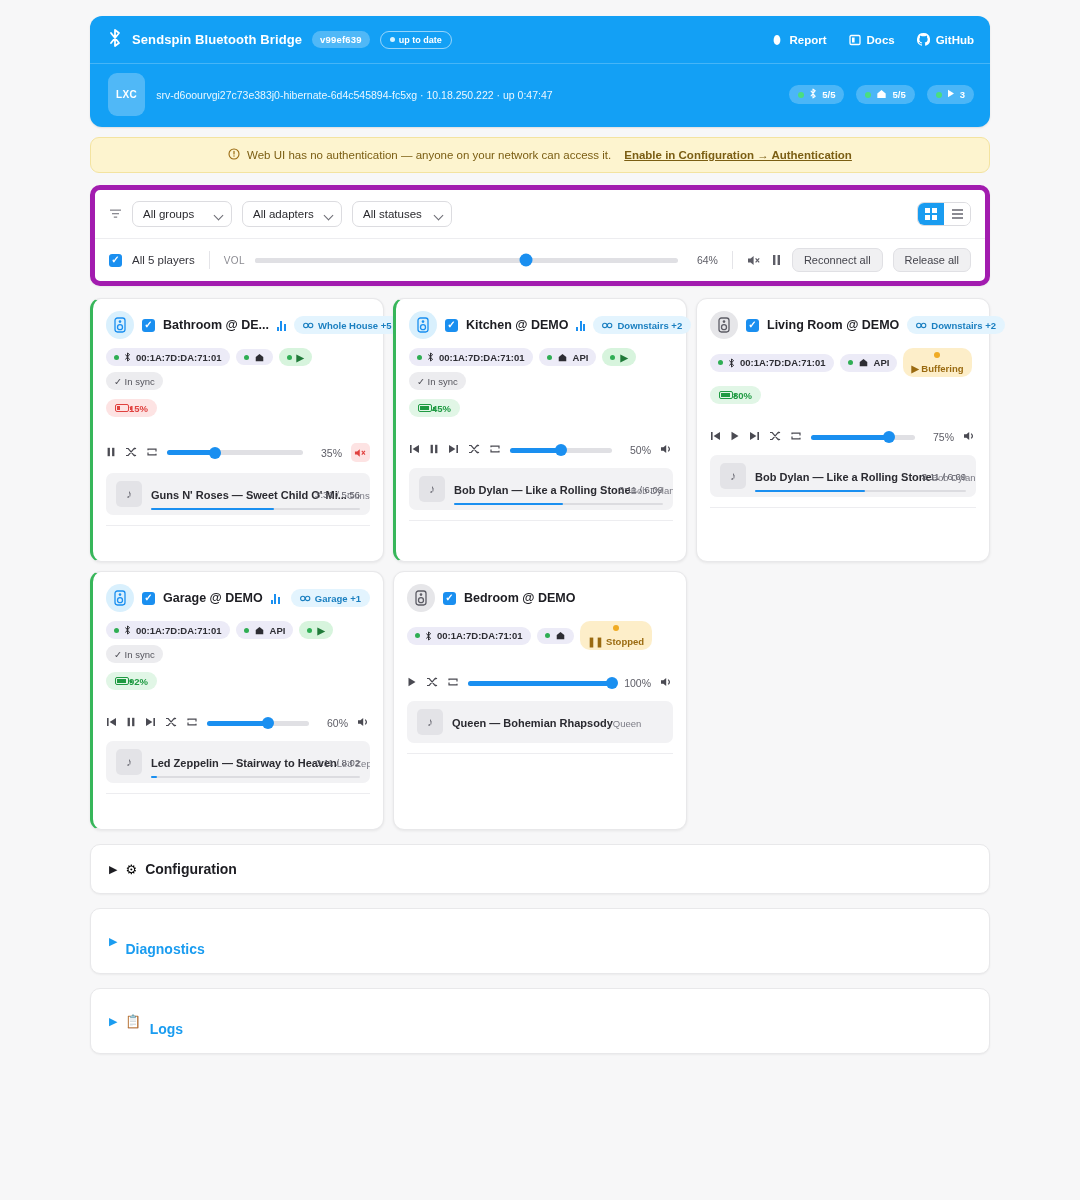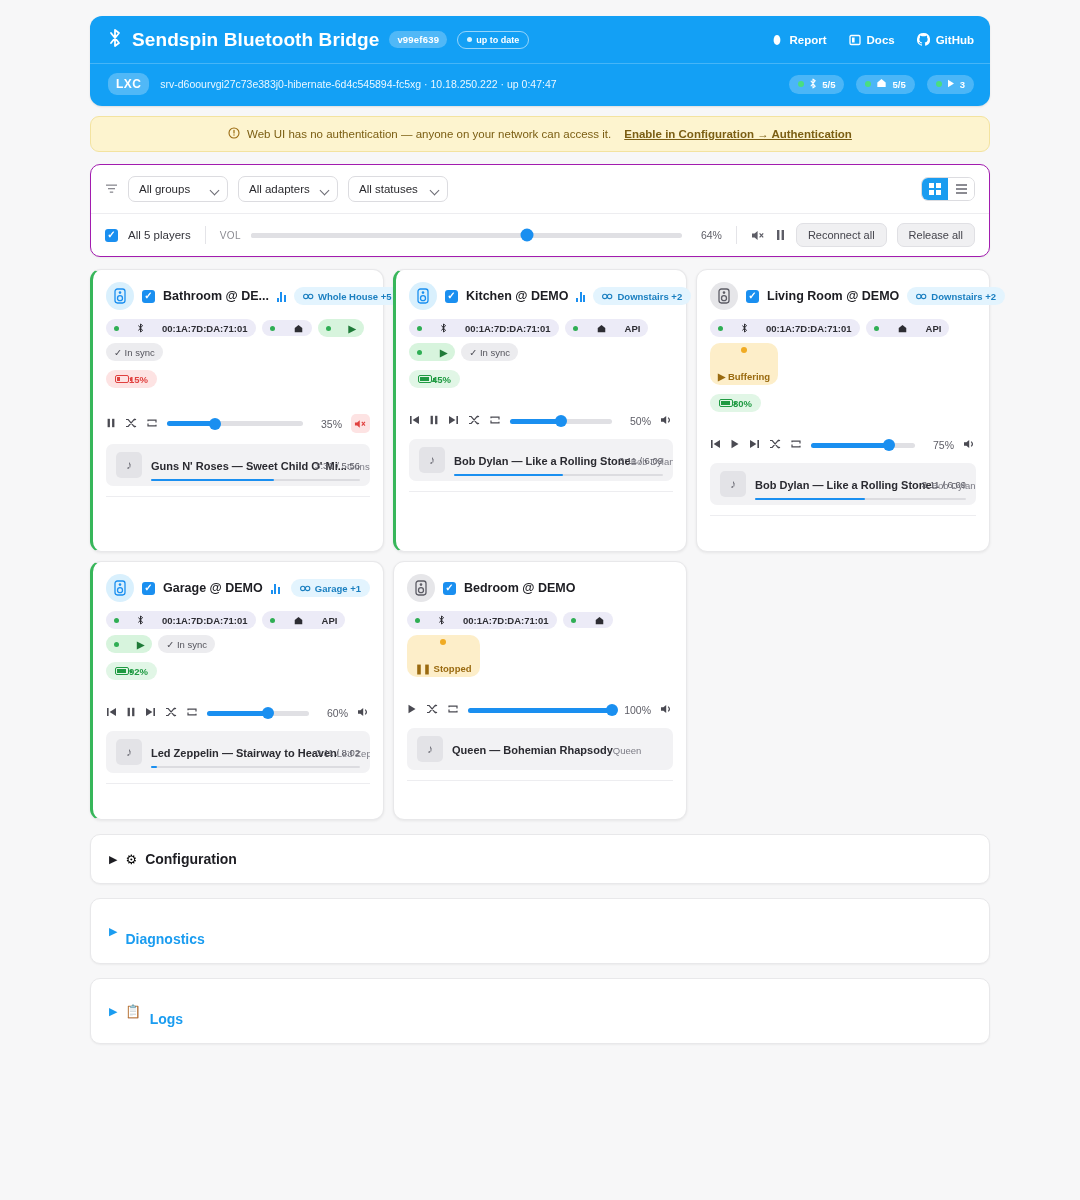--- a/index.html
+++ b/index.html
@@ -18,42 +18,42 @@
     overflow: hidden;
     box-shadow: 0 1px 2px rgba(0,0,0,.10);
   }
   .appbar-top {
     display: flex; align-items: center;
     padding: 12px 16px 12px 18px;
     gap: 10px;
     border-bottom: 1px solid rgba(255,255,255,.22);
   }
   .bt-logo { color: #fff; font-size: 19px; line-height: 1; }
-  .app-title { color: #fff; font-size: 19px; font-weight: bold; letter-spacing: .1px; }
+  .app-title { color: #fff; font-size: 13px; font-weight: bold; letter-spacing: .1px; }
   .ver-badge {
     background: rgba(255,255,255,.26); color: #fff;
     font-size: 9.5px; font-weight: bold; padding: 3px 8px; border-radius: 9px;
     letter-spacing: .2px;
   }
   .upd-badge {
     border: 1px solid rgba(255,255,255,.55); color: #fff;
     font-size: 9px; font-weight: bold; padding: 3px 9px; border-radius: 9px;
     display: flex; align-items: center; gap: 4px;
   }
   .upd-dot { width: 5px; height: 5px; border-radius: 50%; background: #d7f3ff; display: inline-block; }
   .appbar-links { margin-left: auto; display: flex; align-items: center; gap: 22px; }
   .hlink { color: #fff; font-size: 11.5px; font-weight: bold; display: flex; align-items: center; gap: 6px; text-decoration: none; }
   .hlink svg { display: block; }
   .appbar-sub {
     display: flex; align-items: center; gap: 11px;
     padding: 9px 16px 11px 18px;
   }
   .lxc-chip {
-    background: rgba(255,255,255,.26); color: #fff; font-size: 12px; font-weight: bold;
-    padding: 4px 8px; border-radius: 9px; letter-spacing: .4px;
+    background: rgba(255,255,255,.26); color: #fff; font-size: 10px; font-weight: bold;
+    padding: 16px 8px; border-radius: 9px; letter-spacing: .4px;
   }
   .host-text { color: #eaf7ff; font-size: 10.5px; }
   .sub-badges { margin-left: auto; display: flex; gap: 12px; }
   .sbadge {
     background: rgba(255,255,255,.24); border-radius: 10px;
     padding: 3px 9px; display: flex; align-items: center; gap: 5px;
     color: #fff; font-size: 9.5px; font-weight: bold;
   }
   .gdot { width: 6px; height: 6px; border-radius: 50%; background: #4ade80; }
 
@@ -61,21 +61,21 @@
   .warn {
     margin-top: 10px; background: #fdf4cf; border: 1px solid #f3e3a0;
     border-radius: 9px; padding: 10px 12px;
     display: flex; align-items: center; justify-content: center; gap: 7px;
     color: #7b5e13; font-size: 11.5px;
   }
   .warn a { color: #7b5e13; font-weight: bold; text-decoration: underline; margin-left: 6px; }
 
   
   .panel {
-    margin-top: 12px; background: #fff; border: 1px solid #a21caf;
+    margin-top: 12px; background: #fff; border: 5px solid #a21caf;
     border-radius: 10px; box-shadow: 0 1px 2px rgba(0,0,0,.05);
   }
   .filters { display: flex; align-items: center; gap: 10px; padding: 11px 14px; }
   .filter-icon { color: #8b8b92; font-size: 13px; line-height: 1; }
   select {
     appearance: none; -webkit-appearance: none;
     background: #fff; border: 1px solid #dcdce0; border-radius: 7px;
     font-family: "Liberation Sans", sans-serif; font-size: 11.5px; color: #2a2a2e;
     padding: 6px 26px 6px 10px; min-width: 100px; cursor: pointer;
   }
@@ -139,21 +139,21 @@
   .eq { display: flex; align-items: flex-end; gap: 1.5px; height: 11px; }
   .eq i { width: 2px; background: #1a8ff0; display: block; }
   .grpchip {
     margin-left: auto; background: #e3f4fe; color: #1a7fc0; border-radius: 10px;
     font-size: 9.5px; font-weight: bold; padding: 3.5px 9px;
     display: flex; align-items: center; gap: 4px; white-space: nowrap;
   }
   .chips { display: flex; flex-wrap: wrap; gap: 6px; margin-top: 9px; align-items: center; }
   .chip {
     border-radius: 10px; padding: 3.5px 8px; font-size: 9.5px; font-weight: bold;
-    display: flex; align-items: center; gap: 18px; white-space: nowrap;
+    display: flex; align-items: center; gap: 5px; white-space: nowrap;
   }
   .chip-mac { background: #ecebf7; color: #2d2d33; }
   .chip-ad  { background: #ecebf7; color: #2d2d33; }
   .chip-play{ background: #d7f4dd; color: #1f7a38; }
   .chip-sync{ background: #ececef; color: #55555d; font-weight: normal; }
   .chip-warn{ background: #fdeec9; color: #9a6a10; flex-direction: column; }
   .dot-g { width: 5px; height: 5px; border-radius: 50%; background: #2fae54; display: inline-block; }
   .dot-y { width: 6px; height: 6px; border-radius: 50%; background: #f0ab24; display: inline-block; }
   .batt { display: flex; align-items: center; gap: 0; border-radius: 10px; padding: 3.5px 9px; font-size: 9.5px; font-weight: bold; }
   .batt-ok { background: #e1f6e6; color: #1f9a42; }

